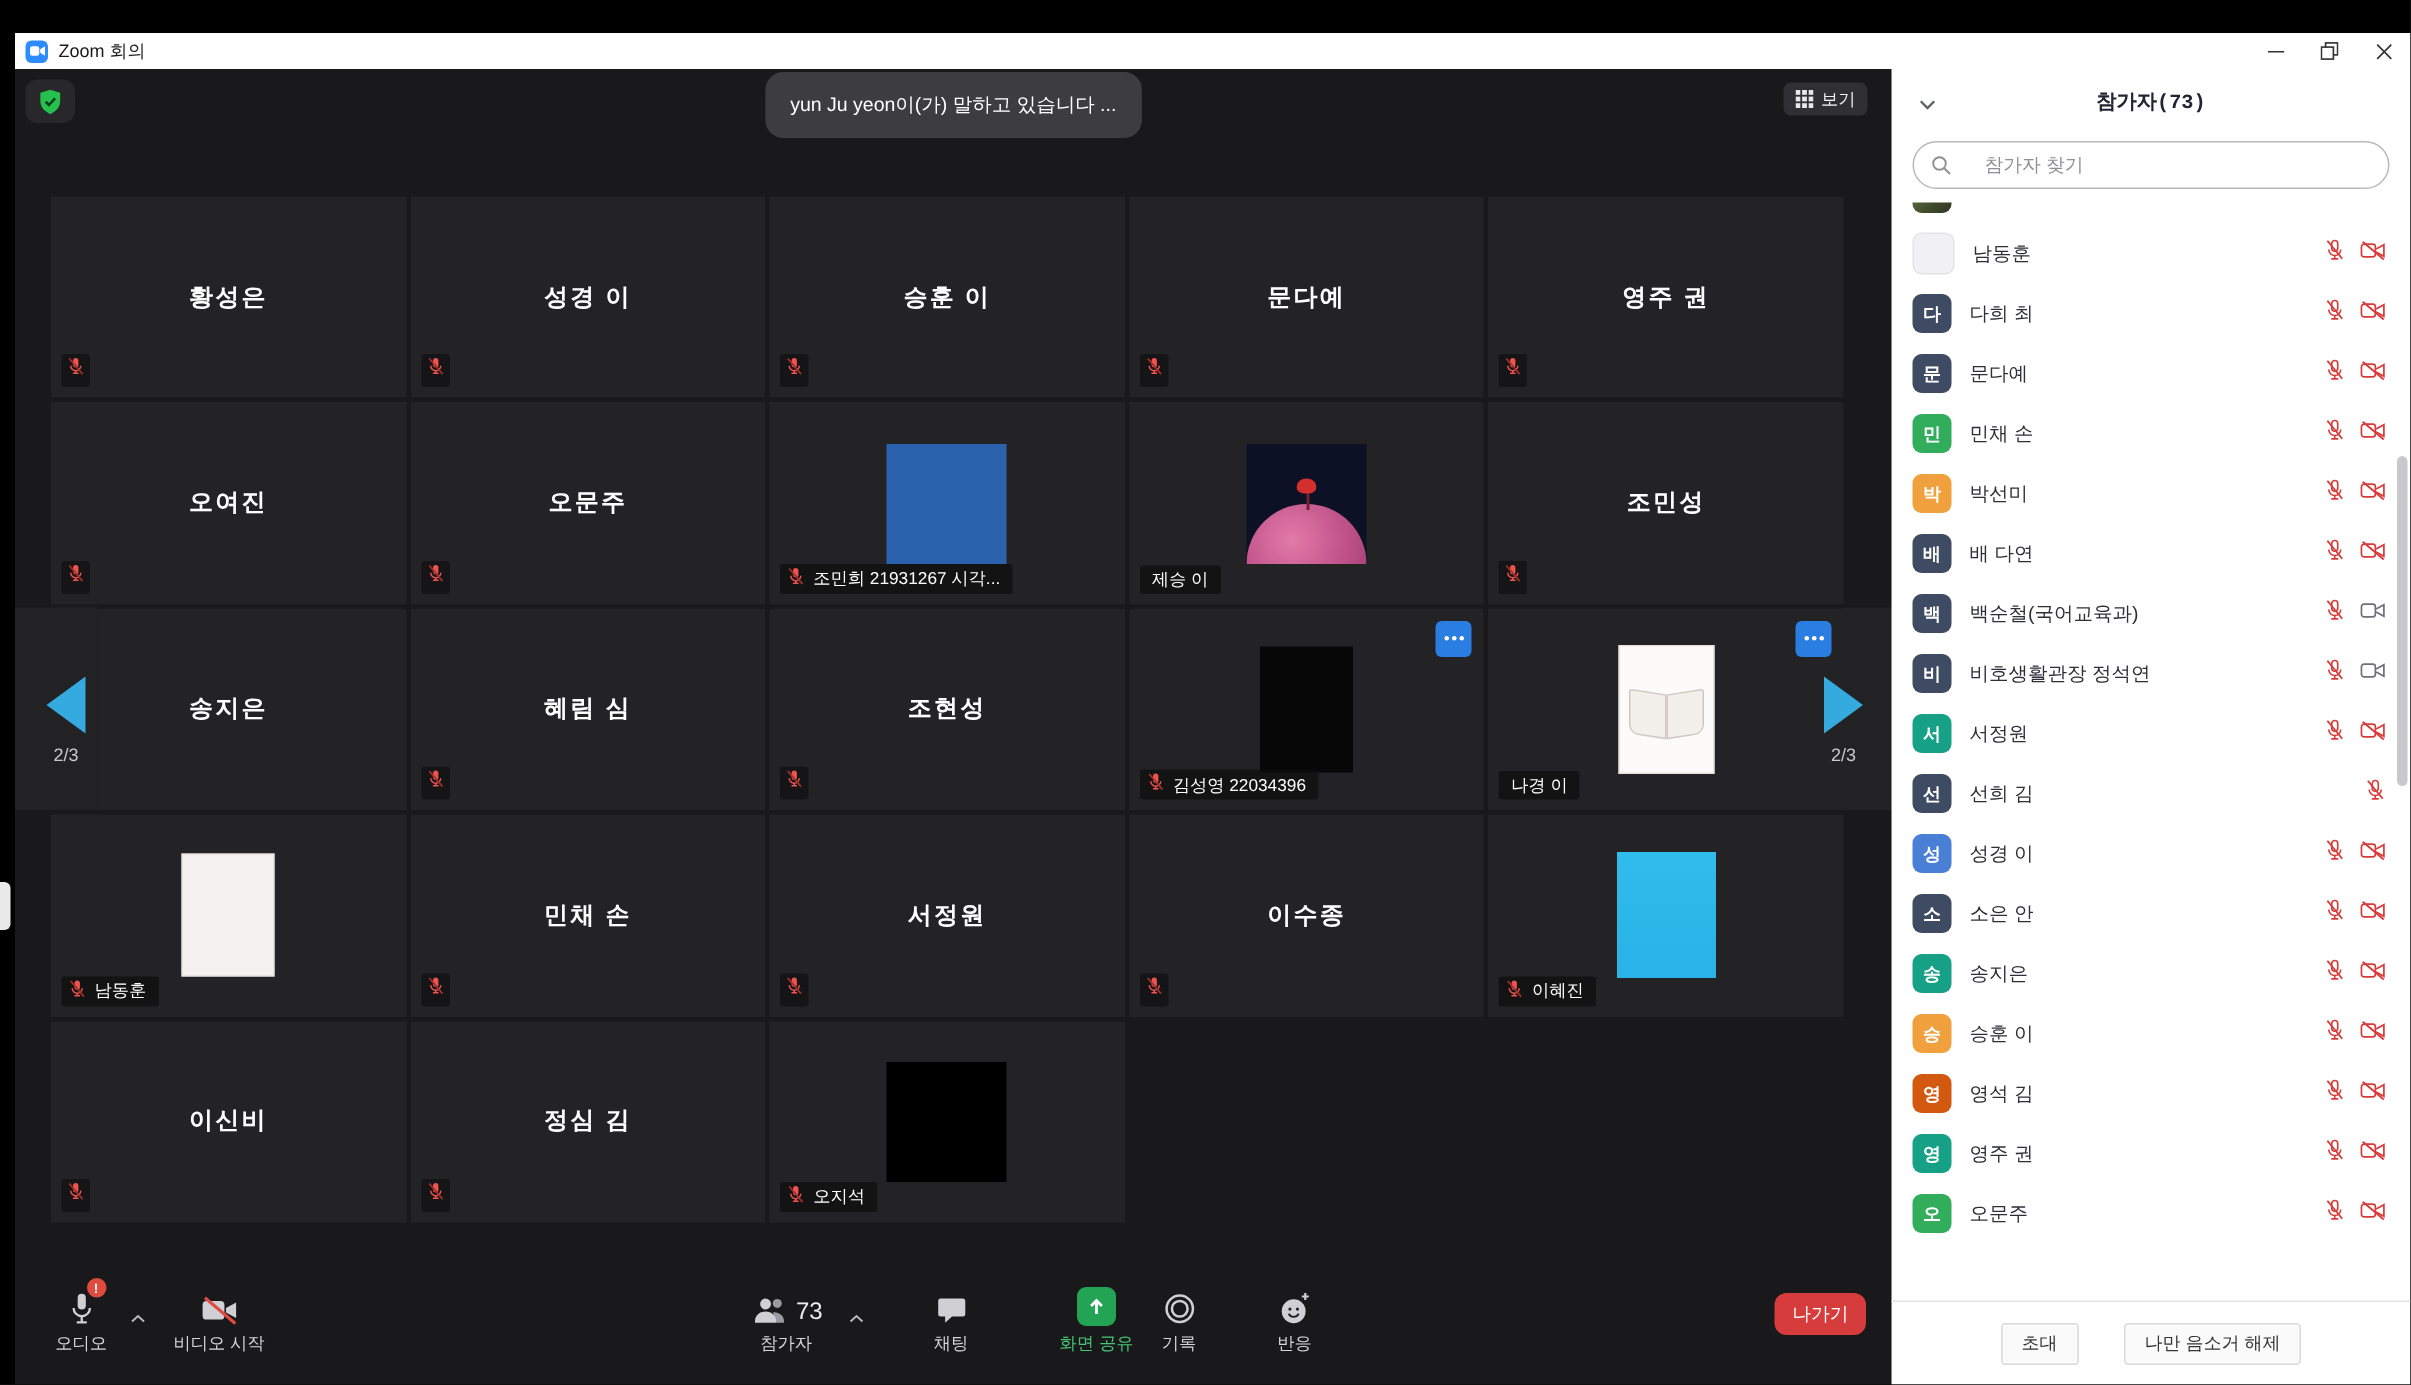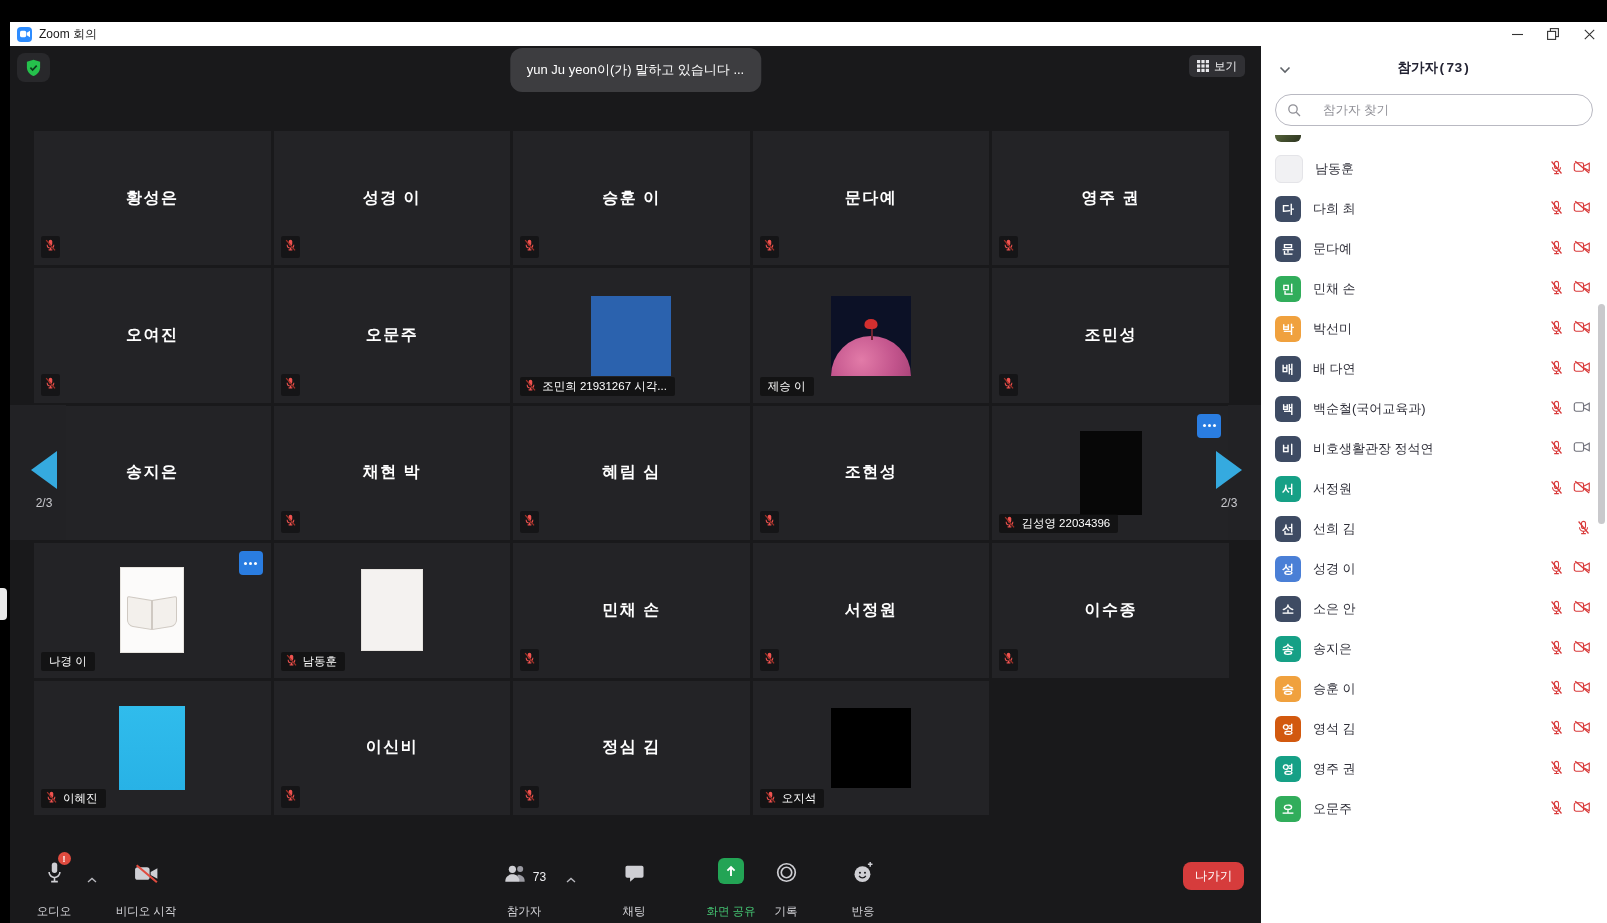--- a/index.html
+++ b/index.html
@@ -51,34 +51,34 @@
   .pager.left{left:14px;top:405px;width:40px;}
   .pager.right{right:12px;top:405px;width:40px;}
   .tri{width:0;height:0;margin:0 auto 7px;}
   .tri-left{border-top:19px solid transparent;border-bottom:19px solid transparent;border-right:26px solid #35AADF;}
   .tri-right{border-top:19px solid transparent;border-bottom:19px solid transparent;border-left:26px solid #35AADF;}
 
   
   .toolbar{position:absolute;left:0;right:0;bottom:0;height:70px;}
   .tb-item{position:absolute;top:0;display:flex;flex-direction:column;align-items:center;color:#D6D6DA;font-size:11.5px;}
   .tb-icon{height:28px;display:flex;align-items:flex-end;justify-content:center;margin-top:3px;position:relative;}
-  .tb-label{margin-top:20px;white-space:nowrap;}
+  .tb-label{margin-top:4px;white-space:nowrap;}
   .tb-audio{left:12px;width:64px;}
   .tb-video{left:96px;width:80px;}
   .tb-parts{left:478px;width:72px;}
   .tb-chat{left:596px;width:56px;}
   .tb-share{left:689px;width:64px;}
   .tb-share .tb-label{color:#45C573;}
   .tb-record{left:748px;width:56px;}
   .tb-react{left:824px;width:58px;}
   .chev{position:absolute;top:16px;}
   .chev-audio{left:77px;}
   .chev-parts{left:556px;}
   .badge{position:absolute;top:-4px;right:-7px;width:13px;height:13px;border-radius:50%;background:#E04B3F;color:#fff;font-size:9px;font-weight:700;display:flex;align-items:center;justify-content:center;}
-  .count{color:#EDEDF0;font-size:12px;margin-left:4px;}
+  .count{color:#EDEDF0;font-size:16px;margin-left:4px;}
   .share-box{width:26px;height:26px;border-radius:6px;background:#23A455;display:flex;align-items:center;justify-content:center;}
   .leave-btn{position:absolute;right:17px;top:9px;width:61px;height:28px;background:#D63C3C;border-radius:8px;color:#fff;font-size:12.5px;display:flex;align-items:center;justify-content:center;}
 
   
   .panel{flex:1;background:#fff;display:flex;flex-direction:column;position:relative;min-width:0;}
   .panel-header{height:42px;position:relative;flex:0 0 auto;font-family:Liberation Mono, monospace;}
   .panel-title{position:absolute;left:0;right:0;top:13px;text-align:center;font-size:13.5px;font-weight:700;color:#232333;}
   .panel-chevron{position:absolute;left:18px;top:15px;}
   .search-wrap{padding:6px 14px 9px;flex:0 0 auto;}
   .search{height:30px;border:1px solid #B9B9C2;border-radius:16px;display:flex;align-items:center;padding:0 11px;gap:20px;}
@@ -289,33 +289,20 @@
                   <rect x="5.1" y="0.8" width="3.8" height="6.6" rx="1.9" fill="#EF5350"></rect>
                   <path d="M3.4 6.2a3.6 3.6 0 0 0 7.2 0" stroke="#EF5350" stroke-width="1.1"></path>
                   <path d="M7 9.8v1.8M5 11.7h4" stroke="#EF5350" stroke-width="1.1"></path>
                   <path d="M2.3 1.1l9.6 11.2" stroke="#A03028" stroke-width="1.3"></path>
                 </svg></span>
 
     </div>
   </div>
           <div class="tile">
     <div class="tile-center-name">송지은</div>
-
-    <div class="tile-chip">
-      <span class="chip-mic"><svg width="13" height="13" viewBox="0 0 14 14" fill="none">
-                  <rect x="5.1" y="0.8" width="3.8" height="6.6" rx="1.9" fill="#EF5350"></rect>
-                  <path d="M3.4 6.2a3.6 3.6 0 0 0 7.2 0" stroke="#EF5350" stroke-width="1.1"></path>
-                  <path d="M7 9.8v1.8M5 11.7h4" stroke="#EF5350" stroke-width="1.1"></path>
-                  <path d="M2.3 1.1l9.6 11.2" stroke="#A03028" stroke-width="1.3"></path>
-                </svg></span>
-
-    </div>
-  </div>
-          <div class="tile">
-    <div class="tile-center-name">채현 박</div>
 
     <div class="tile-chip">
       <span class="chip-mic"><svg width="13" height="13" viewBox="0 0 14 14" fill="none">
                   <rect x="5.1" y="0.8" width="3.8" height="6.6" rx="1.9" fill="#EF5350"></rect>
                   <path d="M3.4 6.2a3.6 3.6 0 0 0 7.2 0" stroke="#EF5350" stroke-width="1.1"></path>
                   <path d="M7 9.8v1.8M5 11.7h4" stroke="#EF5350" stroke-width="1.1"></path>
                   <path d="M2.3 1.1l9.6 11.2" stroke="#A03028" stroke-width="1.3"></path>
                 </svg></span>
 
     </div>
@@ -891,15 +878,19 @@
                 </svg></span>
       <span class="ic-cam"><svg width="18" height="14" viewBox="0 0 20 16" fill="none">
                   <rect x="1.2" y="3.2" width="10.6" height="9.6" rx="2" stroke="#D93B3B" stroke-width="1.3"></rect>
                   <path d="M12.4 6.8l5.9-3.2v8.8l-5.9-3.2" stroke="#D93B3B" stroke-width="1.3"></path>
                   <path d="M2.2 1.4L18.2 14.8" stroke="#D93B3B" stroke-width="1.5"></path>
                 </svg></span>
     </span>
   </div>
           <div class="scrollthumb"></div>
       </div>
+      <div class="panel-footer">
+        <div class="pf-btn">초대</div>
+        <div class="pf-btn">나만 음소거 해제</div>
+      </div>
     </div>
   </div>
 </div>
 
 </body></html>

